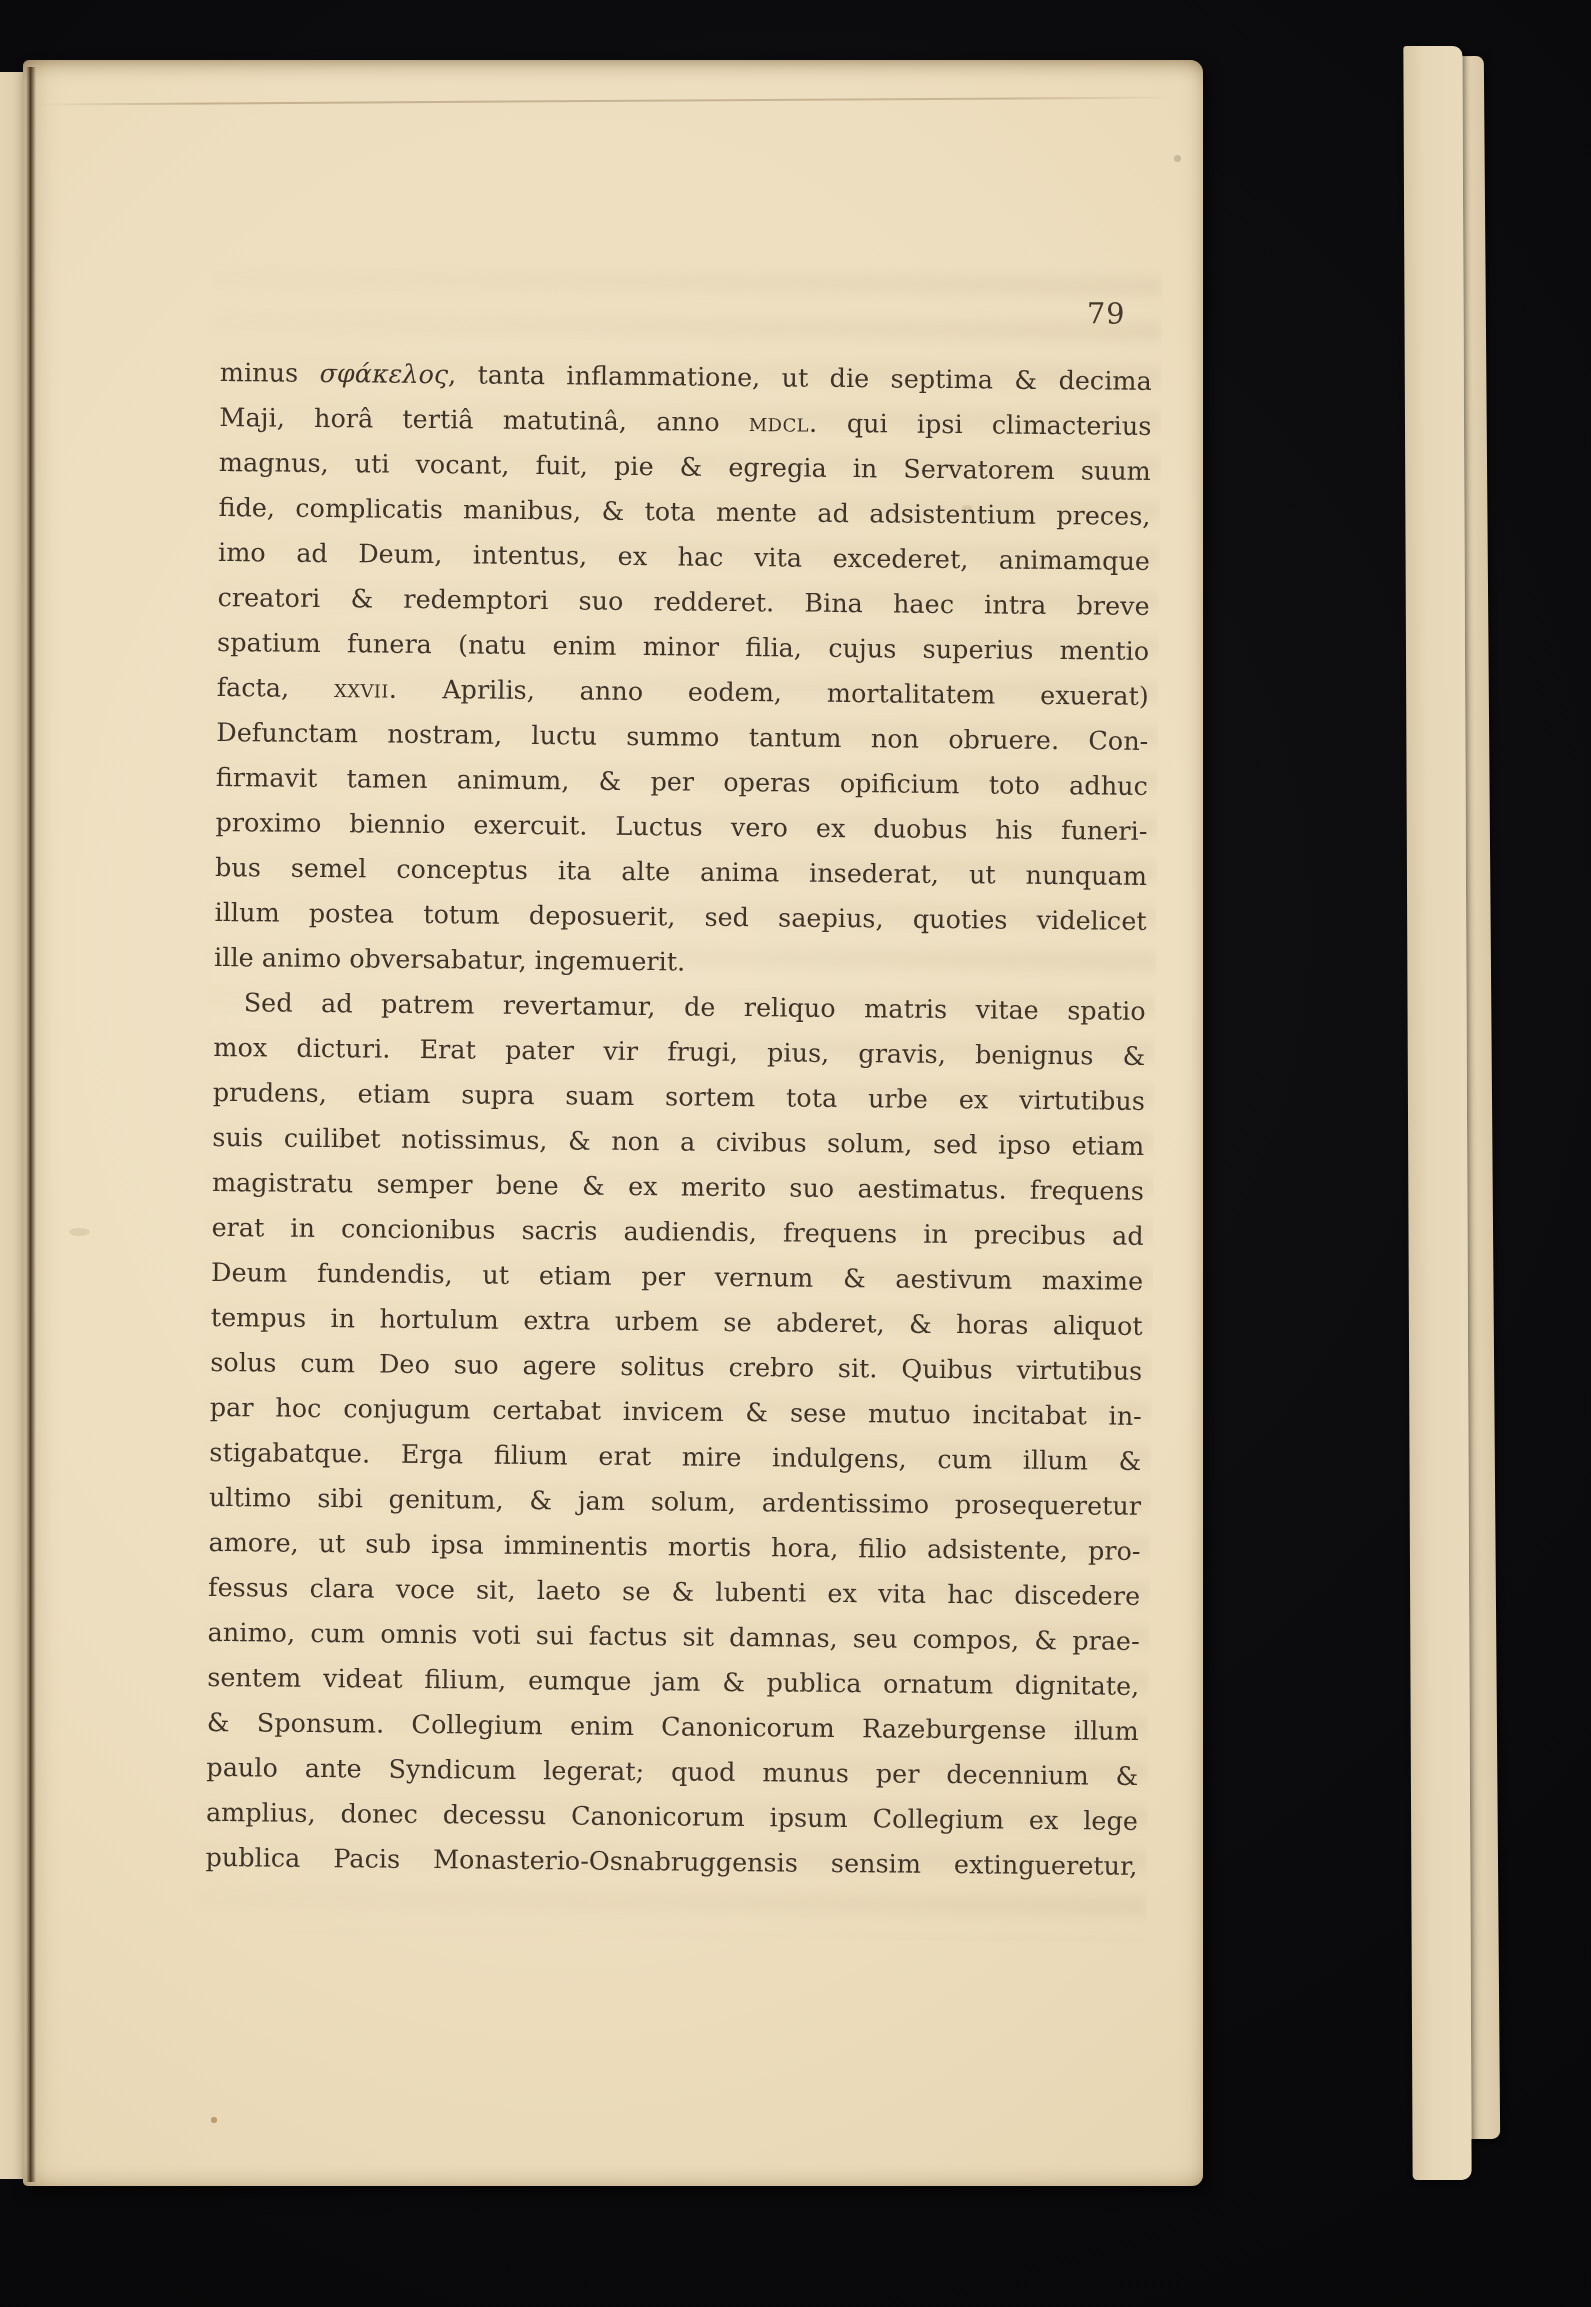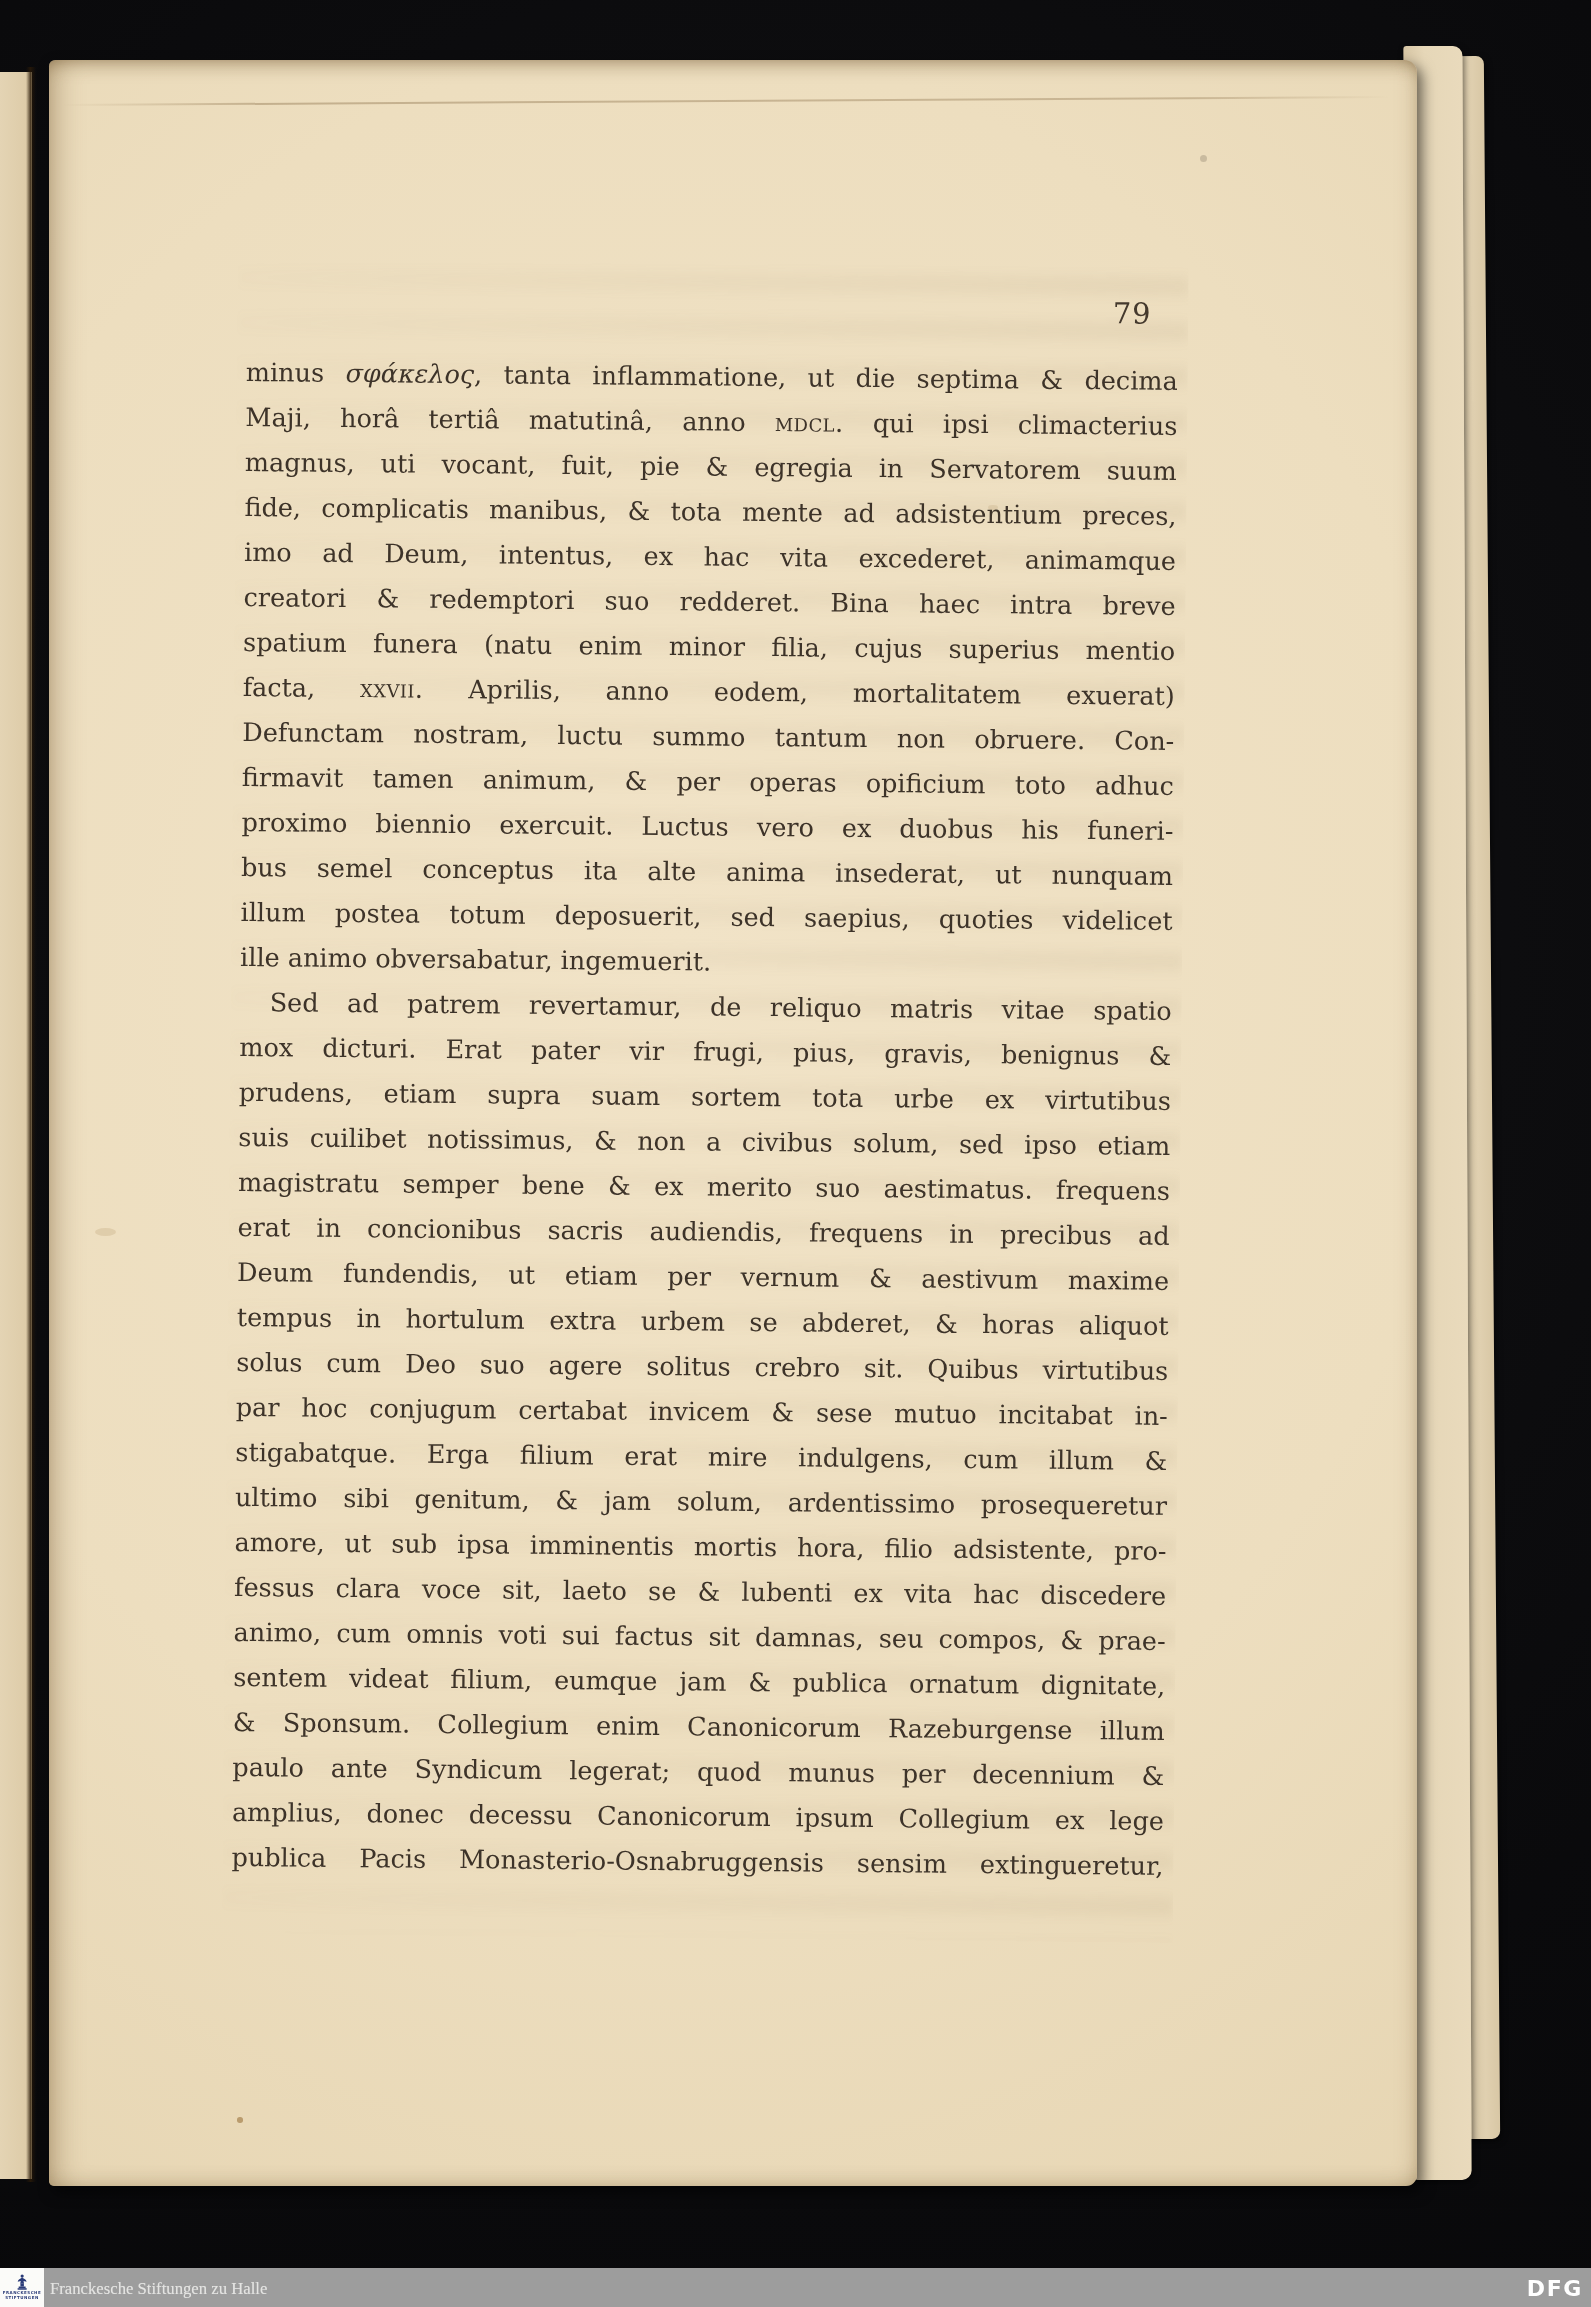--- a/index.html
+++ b/index.html
@@ -28,21 +28,21 @@
     position:absolute; left:0; top:72px; width:32px; height:2107px;
     background: linear-gradient(to right, #e4d4b4 0%, #dccaa6 100%);
   }
   .gutter-line {
     position:absolute; left:26px; top:67px; width:9.5px; height:2115px; z-index:3;
     background: linear-gradient(to right, rgba(60,40,15,0) 0%, rgba(42,26,8,0.8) 45%, rgba(60,40,15,0) 100%);
   }
 
   
   .page {
-    position:absolute; left:49px; top:60px; width:1368px; height:2126px; z-index:2;
+    position:absolute; left:23px; top:60px; width:1180px; height:2126px; z-index:2;
     background: radial-gradient(115% 85% at 46% 42%, #f1e3c7 0%, #eddebf 50%, #e6d5b2 85%, #dcc9a2 100%);
     border-radius:6.4px 12.7px 11px 4.8px;
     box-shadow:
       inset 17.5px 0 30px -12.7px rgba(95,65,25,0.40),
       inset 0 12.7px 20.7px -12.7px rgba(95,65,25,0.55),
       inset -11px -8px 24px -14.3px rgba(95,65,25,0.35),
       4.8px 6.4px 14.3px rgba(0,0,0,0.55);
   }
   .crease-top {
     position:absolute; left:12.7px; right:27px; top:40px; height:1.6px;
@@ -164,36 +164,15 @@
             <div class="line">sentem videat filium, eumque jam &amp; publica ornatum dignitate,</div>
             <div class="line">&amp; Sponsum.  Collegium enim Canonicorum Razeburgense illum</div>
             <div class="line">paulo ante Syndicum legerat; quod munus per decennium &amp;</div>
             <div class="line">amplius, donec decessu Canonicorum ipsum Collegium ex lege</div>
             <div class="line">publica Pacis Monasterio-Osnabruggensis sensim extingueretur,</div>
           </div>
         </div>
     </div>
   </div>
 
-  <div class="footer-bar">
-    <div class="logo-box">
-      <span class="emblem">
-        <svg viewBox="0 0 20 24" width="14.3" height="16.7" aria-hidden="true">
-          <g fill="#2a3b78">
-            <circle cx="10" cy="3" r="2.3"></circle>
-            <path d="M10 5 C7 7 4.2 8 3.6 11 L8 10 L7.2 14 L12.8 14 L12 10 L16.4 11 C15.8 8 13 7 10 5 Z"></path>
-            <rect x="7.5" y="14" width="5" height="4"></rect>
-            <rect x="5" y="18" width="10" height="2.2"></rect>
-            <rect x="3.5" y="20.4" width="13" height="2.2"></rect>
-          </g>
-        </svg>
-      </span>
-      <span class="logo-caption">
-        <span>FRANCKESCHE</span>
-        <span>STIFTUNGEN</span>
-      </span>
-    </div>
-    <div class="footer-title">Franckesche Stiftungen zu Halle</div>
-    <div class="dfg-logo">DFG</div>
-  </div>
 
 </div>
 
 
 </body></html>

